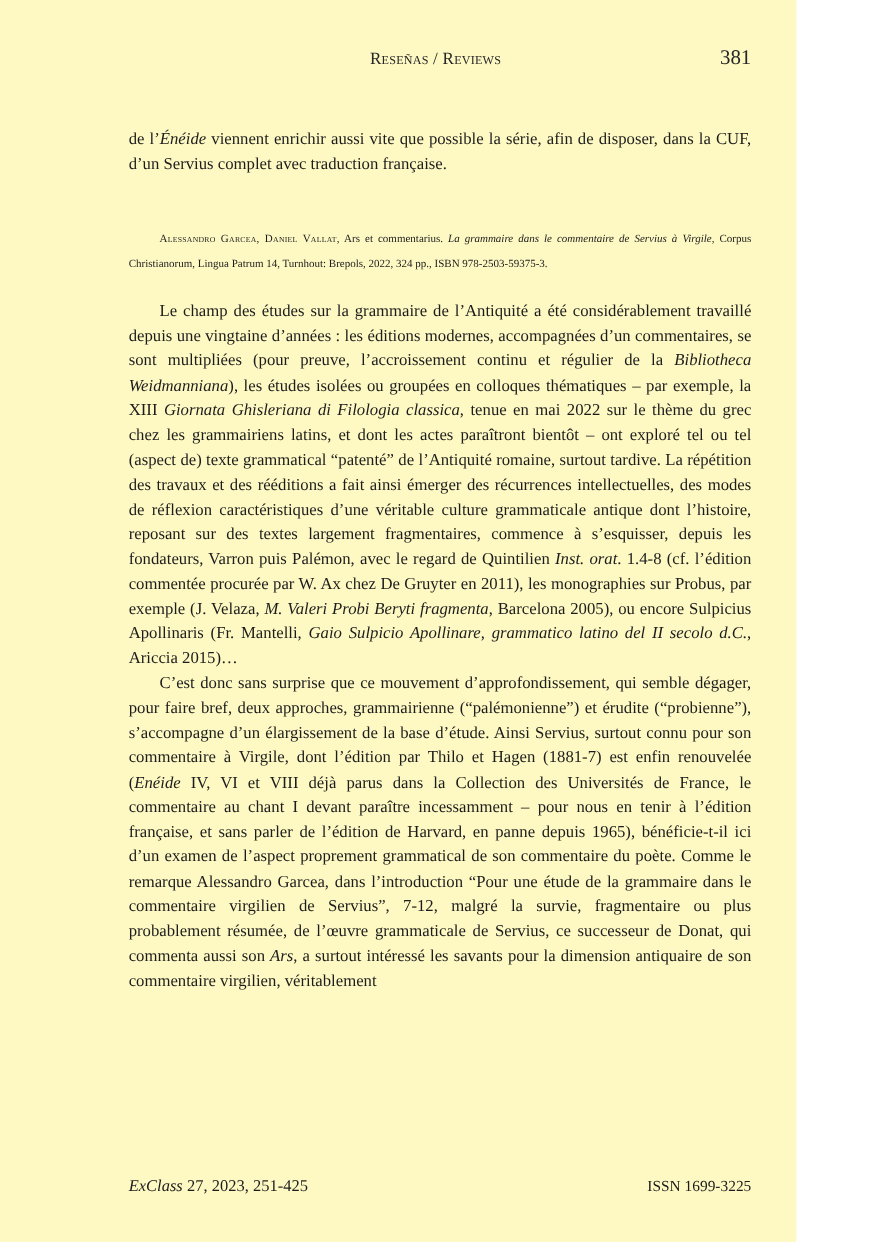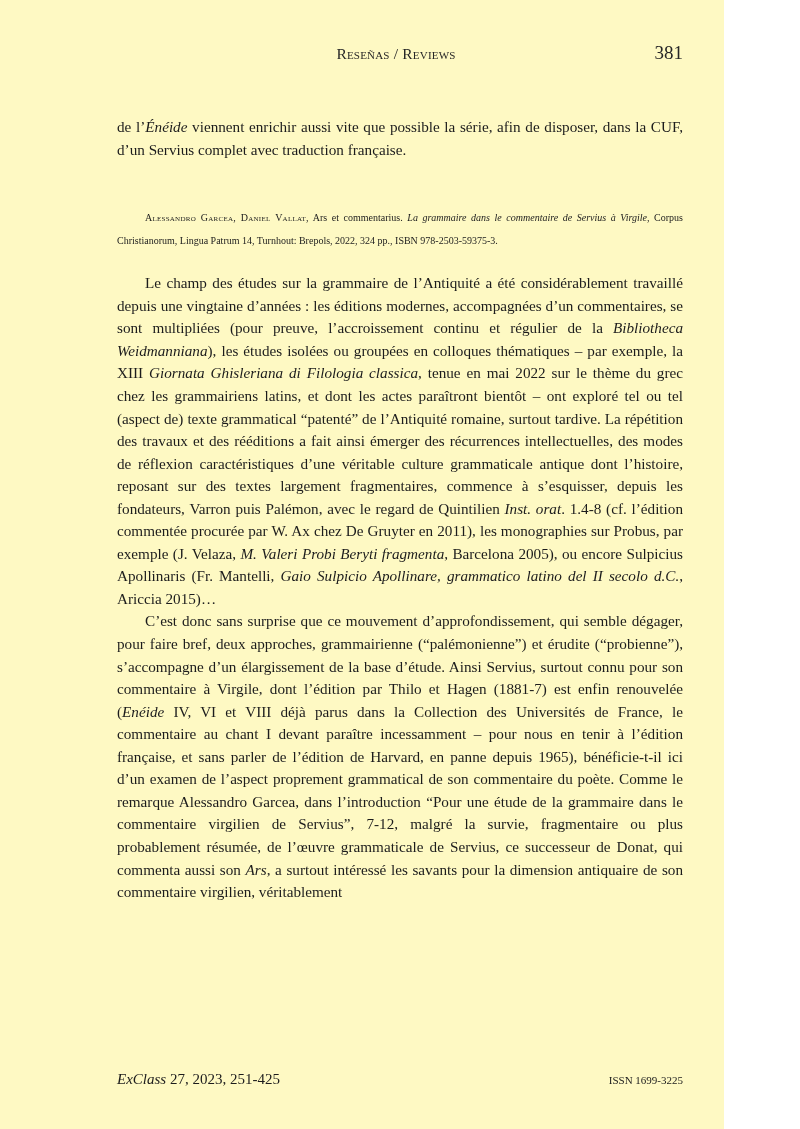--- a/index.html
+++ b/index.html
@@ -108,21 +108,21 @@
     position: absolute;
     bottom: 41px;
     left: 117px;
     width: 566px;
     display: flex;
     justify-content: space-between;
     align-items: baseline;
     font-size: 15px;
     color: #1c1c1c;
   }
-  .footer-right { font-size: 11px; }
+  .footer-right { font-size: 14px; }
 </style>
 </head>
 <body>
 
 <div class="page">
 
   <div class="running-head">
     <div class="rh-title">Reseñas / Reviews</div>
     <div class="rh-folio">381</div>
   </div>

